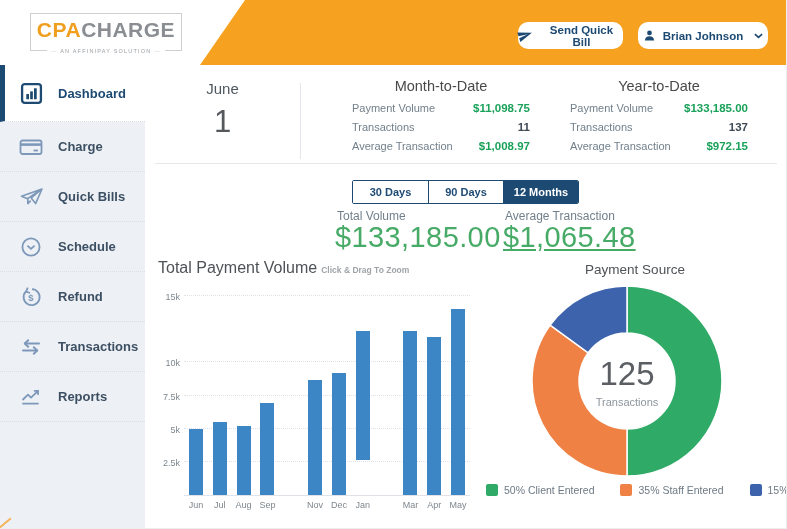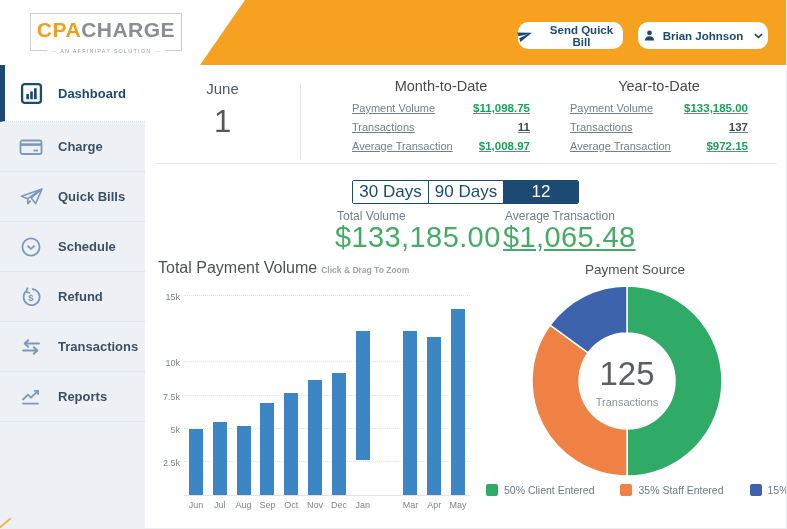--- a/index.html
+++ b/index.html
@@ -35,29 +35,29 @@
   .corner-accent { position:absolute; left:-5px; bottom:3px; width:18px; height:2px; background:#f4b45c; transform:rotate(-40deg); }
 
   
   .date-block { position:absolute; left:145px; top:80px; width:155px; text-align:center; }
   .date-month { font-size:15px; color:#4e575f; }
   .date-day   { font-size:31px; font-weight:300; color:#55585c; margin-top:7px; }
   .vdiv { position:absolute; left:300px; top:83px; height:76px; width:1px; background:#e3e7ec; }
   .stat-group { position:absolute; top:78px; width:178px; }
   .mtd { left:352px; } .ytd { left:570px; }
   .stat-title { text-align:center; font-size:14.5px; color:#494949; margin-bottom:8px; }
-  .stat-row { display:flex; justify-content:space-between; align-items:baseline; font-size:11px; color:#72808c; margin-top:7px;text-decoration:underline; }
+  .stat-row { display:flex; justify-content:space-between; align-items:baseline; font-size:11px; color:#72808c; margin-top:7px; }
   .stat-value { font-weight:bold; font-size:11.5px; }
   .stat-value.green { color:#1aa25a; }
   .stat-value.dark  { color:#3f4a55; }
   .hdiv { position:absolute; left:155px; right:9px; top:163px; height:1px; background:#e4e8eb; }
 
   
   .tabs { position:absolute; left:352px; top:180px; display:flex; border:1px solid #1d4a73; border-radius:2px; overflow:hidden; background:#fff; }
-  .tab { width:75px; height:22px; line-height:22px; text-align:center; font-size:17px; font-weight:normal;
+  .tab { width:75px; height:22px; line-height:22px; text-align:center; font-size:11px; font-weight:bold;
          color:#1d4a73; background:#fff; border-left:1px solid #1d4a73; cursor:pointer; }
   .tab:first-child { border-left:none; }
   .tab.selected { background:#1d4a73; color:#fff; }
 
   
   .totals-label { position:absolute; top:209px; font-size:12px; color:#72808c; }
   .tv-label  { left:337px; } .avg-label { left:505px; }
   .totals-value { position:absolute; top:221px; font-size:29px; font-weight:300; color:#47ab67; letter-spacing:.4px; }
   .tv-value  { left:335px; } .avg-value { left:503px;text-decoration:underline; }
 
@@ -267,24 +267,20 @@
           <div class="bc-xlabel">Jul</div>
         </div>
         <div class="bc-slot" style="left: 16.6667%; width: 8.33333%;">
           <div class="bc-bar" style="height: 34.6667%; background: rgb(60, 134, 197);"></div>
           <div class="bc-xlabel">Aug</div>
         </div>
         <div class="bc-slot" style="left: 25%; width: 8.33333%;">
           <div class="bc-bar" style="height: 46%; background: rgb(60, 134, 197);"></div>
           <div class="bc-xlabel">Sep</div>
         </div>
-        <div class="bc-slot" style="left: 33.3333%; width: 8.33333%;">
-          <div class="bc-bar" style="height: 51.3333%; background: rgb(60, 134, 197);"></div>
-          <div class="bc-xlabel">Oct</div>
-        </div>
         <div class="bc-slot" style="left: 41.6667%; width: 8.33333%;">
           <div class="bc-bar" style="height: 58%; background: rgb(60, 134, 197);"></div>
           <div class="bc-xlabel">Nov</div>
         </div>
         <div class="bc-slot" style="left: 50%; width: 8.33333%;">
           <div class="bc-bar" style="height: 61.3333%; background: rgb(60, 134, 197);"></div>
           <div class="bc-xlabel">Dec</div>
         </div>
         <div class="bc-slot" style="left: 58.3333%; width: 8.33333%; align-items: center;">
           <div class="bc-bar" style="height: 64.6667%; background: rgb(60, 134, 197);"></div>

